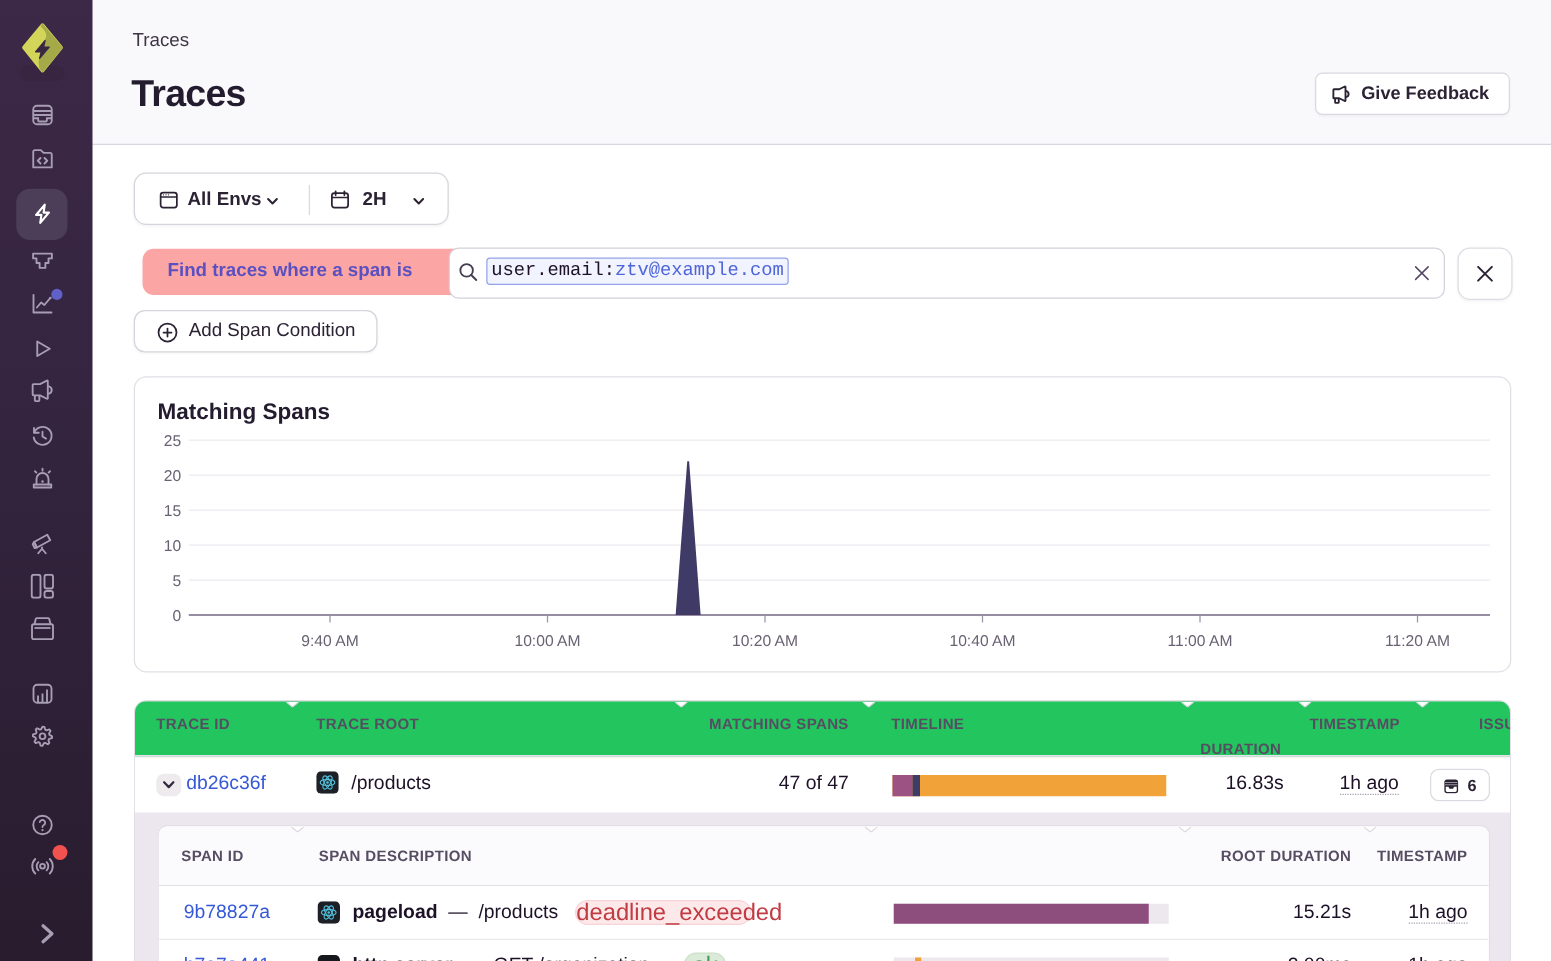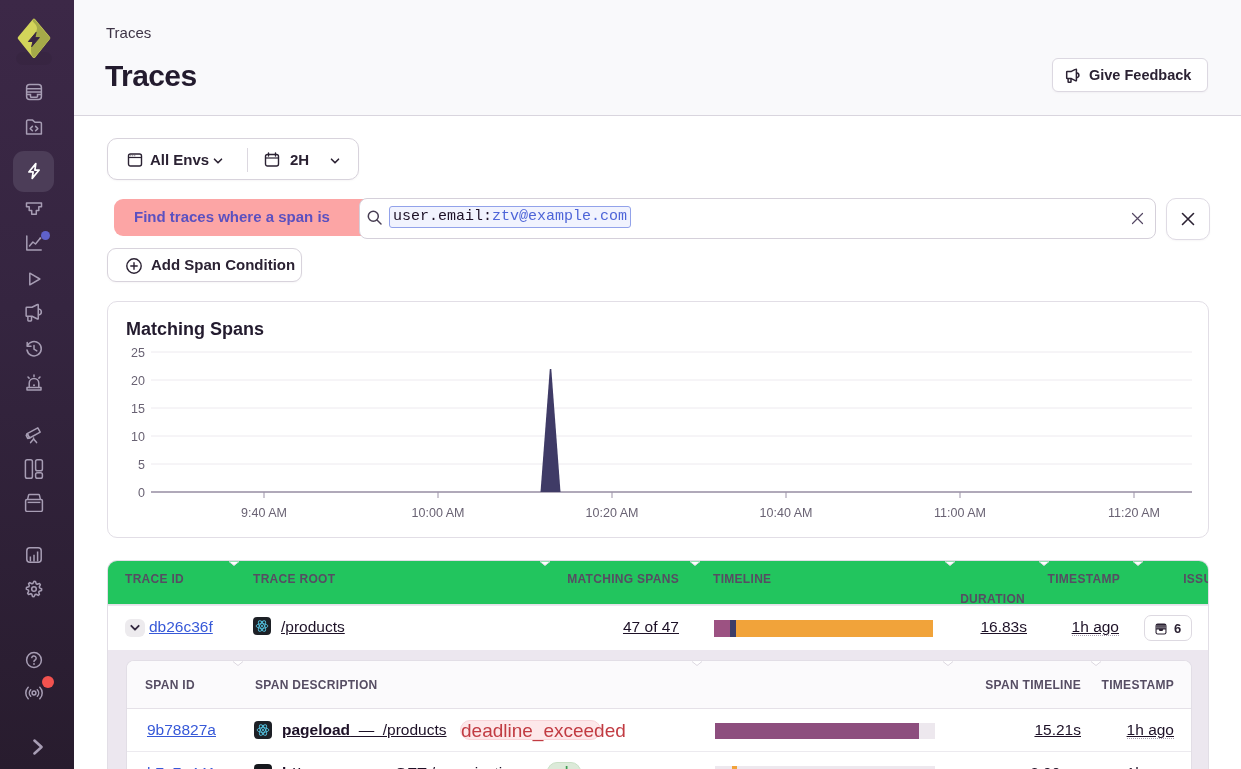--- a/index.html
+++ b/index.html
@@ -28,32 +28,32 @@
 #wherelabel { position:absolute; left:114px; top:199px; width:272px; height:37px; background:#fca5a5; border-radius:9px; }
 #wherelabel span { position:absolute; left:20px; top:9px; font-size:15px; font-weight:bold; color:#5b50c0; }
 #searchbox { position:absolute; left:359px; top:198px; width:797px; height:41px; background:#fff; border:1px solid #d5d0da; border-radius:8px; }
 #token { position:absolute; left:389px; top:206px; height:22px; background:#f1f3fe; border:1px solid #92a2ea; border-radius:3px; font-family:"Liberation Mono", monospace; font-size:15px; line-height:20px; padding:0 3px; color:#1d1127; }
 #token .v { color:#4e65d8; }
 #clearx { position:absolute; left:1131px; top:212px; width:13px; height:13px; }
 #bigx { position:absolute; left:1166px; top:198px; width:44px; height:42px; background:#fff; border:1px solid #dfdbe4; border-radius:10px; box-shadow:0 1px 2px rgba(43,34,51,0.04); }
 
 
 #addbtn { position:absolute; left:107px; top:248px; width:195px; height:34px; background:#fff; border:1px solid #d8d3dc; border-radius:9px; box-shadow:0 1px 2px rgba(43,34,51,0.04); }
-#addbtn span { position:absolute; left:43px; top:7px; font-size:15px; font-weight:bold; color:#2b2233; }
+#addbtn span { position:absolute; left:43px; top:7px; font-size:15px; font-weight:normal; color:#2b2233; }
 
 
 #chartpanel { position:absolute; left:107px; top:301px; width:1102px; height:237px; border:1px solid #e2dee6; border-radius:10px; background:#fff; }
 #charttitle { position:absolute; left:18px; top:17px; font-size:18px; font-weight:bold; color:#231b2e; }
 
 
 #table { position:absolute; left:107px; top:560px; width:1102px; height:209px; border:1px solid #e2dee6; border-radius:10px 10px 0 0; border-bottom:none; background:#ece7ef; overflow:hidden; }
 #thead { position:absolute; left:0; top:0; width:1100px; height:44px; background:#22c55e; border-bottom:1px solid #e5e1e8; }
 .hcell { position:absolute; top:11px; font-size:12px; font-weight:bold; color:#564d63; letter-spacing:0.3px; }
 #row1 { position:absolute; left:0; top:45px; width:1100px; height:44px; background:#fff; }
-.rowtxt { font-size:15.5px; color:#1d1127;text-decoration:underline; }
+.rowtxt { font-size:15.5px; color:#1d1127; }
 .link { color:#3759d8; }
 #chevbtn { position:absolute; left:17px; top:13px; width:20px; height:18px; background:#edebee; border-radius:6px; }
 #issuesbtn { position:absolute; left:1036px; top:9px; width:48px; height:26px; border:1px solid #ddd9e1; border-radius:7px; background:#fff; }
 
 
 #nested { position:absolute; left:18px; top:99px; width:1066px; height:112px; background:#fff; border:1px solid #e2dee6; border-radius:8px 8px 0 0; border-bottom:none; overflow:hidden; }
 #nhead { position:absolute; left:0; top:0; width:1064px; height:48px; background:#fbfafc; border-bottom:1px solid #e5e1e8; }
 #nrow1 { position:absolute; left:0; top:48px; width:1064px; height:43px; background:#fff; border-bottom:1px solid #eceaef; }
 #nrow2 { position:absolute; left:0; top:91px; width:1064px; height:42px; background:#fff; }
 
@@ -226,21 +226,21 @@
           <path d="M1 3 h10 M1 4.8 h10" stroke="rgba(255,255,255,0.5)" stroke-width="0.9"></path>
           <path d="M1.6 6.4 h2.2 l0.7 1.5 h3 l0.7-1.5 h2.2 v3 a1.1 1.1 0 0 1 -1.1 1.1 H2.7 a1.1 1.1 0 0 1 -1.1 -1.1 z" fill="#ffffff"></path>
         </svg>
       <span style="position:absolute;left:29px;top:5px;font-size:13px;font-weight:bold;color:#2b2233;">6</span>
     </div>
   </div>
   <div id="nested">
     <div id="nhead">
       <span class="hcell" style="left:18px;top:17px;">SPAN ID</span>
       <span class="hcell" style="left:128px;top:17px;">SPAN DESCRIPTION</span>
-      <span class="hcell" style="left:835px;top:17px;width:119px;text-align:right;">SPAN TIMELINE</span>
+      <span class="hcell" style="left:835px;top:17px;width:119px;text-align:right;">ROOT DURATION</span>
       <span class="hcell" style="left:957px;top:17px;width:90px;text-align:right;">TIMESTAMP</span>
     </div>
       <svg class="notch" style="left:106px" width="10" height="5" viewBox="0 0 10 5">
         <path d="M0 0.5 L5 4.5 L10 0.5" fill="#ffffff" stroke="#dcd8e0" stroke-width="1"></path>
       </svg>
       <svg class="notch" style="left:565px" width="10" height="5" viewBox="0 0 10 5">
         <path d="M0 0.5 L5 4.5 L10 0.5" fill="#ffffff" stroke="#dcd8e0" stroke-width="1"></path>
       </svg>
       <svg class="notch" style="left:816px" width="10" height="5" viewBox="0 0 10 5">
         <path d="M0 0.5 L5 4.5 L10 0.5" fill="#ffffff" stroke="#dcd8e0" stroke-width="1"></path>

